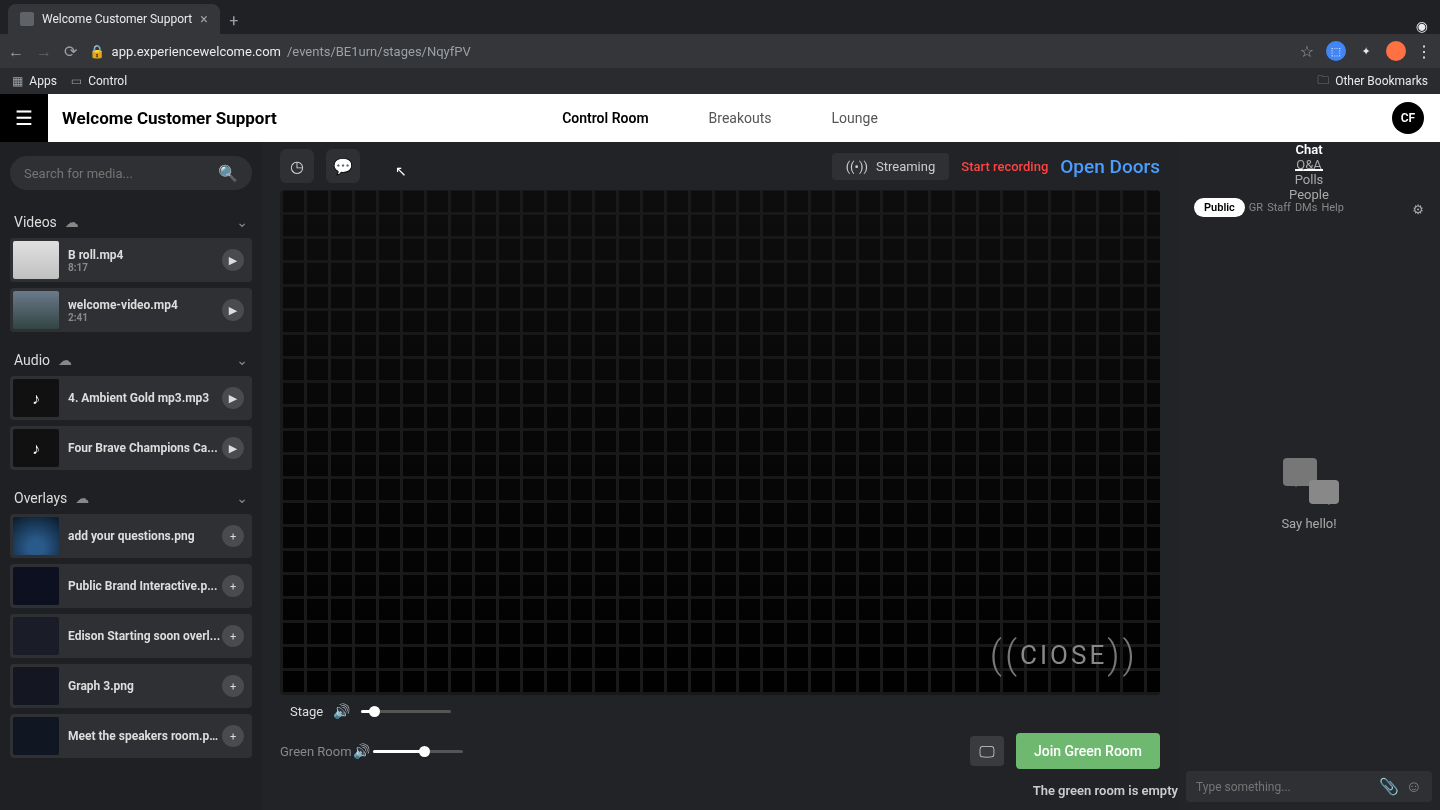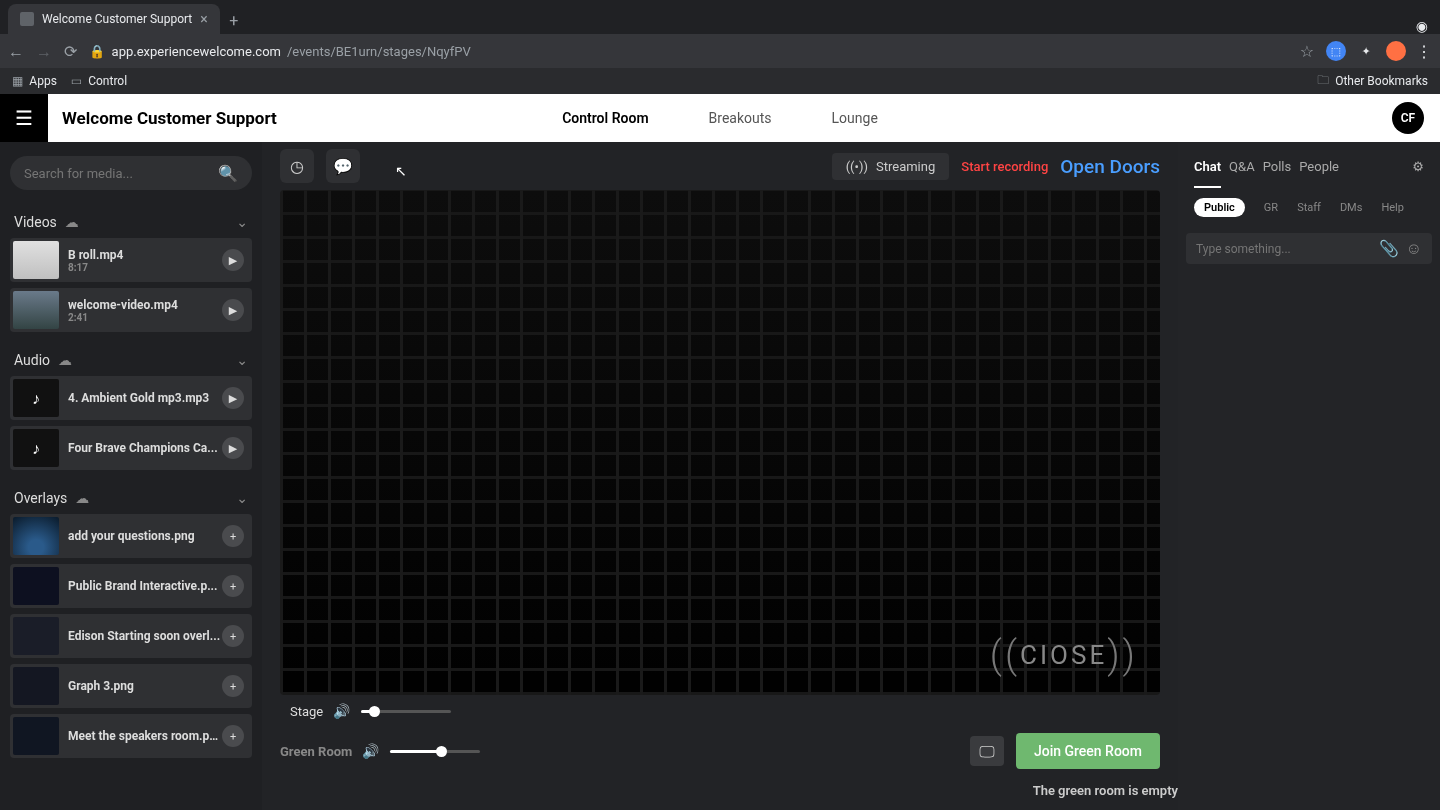--- a/index.html
+++ b/index.html
@@ -88,32 +88,32 @@
 .cursor { position:absolute; left:395px; top:163px; font-size:14px; color:#fff; pointer-events:none; z-index:100; }
 
 .volrow { display:flex; align-items:center; gap:10px; padding:8px 28px; font-size:13px; color:#ddd; }
 .volrow.gr { color:#888; }
 .vol-slider { width:90px; height:3px; background:#555; position:relative; border-radius:2px; }
 .vol-thumb { position:absolute; top:-4px; width:11px; height:11px; border-radius:50%; background:#fff; }
 .vol-fill { height:100%; background:#fff; border-radius:2px; }
 .volico { font-size:14px; }
 
 .greenroom-bar { display:flex; align-items:center; padding:6px 18px 10px; }
-.gr-left { display:flex; align-items:center; gap:10px;font-weight:bold; }
+.gr-left { display:flex; align-items:center; gap:2px; }
 .gr-right { margin-left:auto; display:flex; align-items:center; gap:12px; }
 .screen-btn { width:34px; height:30px; background:#3a3b3e; border-radius:4px; display:flex; align-items:center; justify-content:center; color:#ccc; cursor:pointer; }
 .join-btn { background:#6fb86f; color:#fff; padding:10px 18px; border-radius:4px; font-size:14px; font-weight:500; cursor:pointer; }
 .gr-empty { text-align:right; font-size:13px; color:#ccc; font-weight:600; padding:4px 0 12px; }
 
 
 .rpanel { width:262px; background:#232427; display:flex; flex-direction:column; }
-.rtabs { height:48px; display:flex; align-items:center; gap:8px; padding:0 16px; font-size:13px; color:#aaa; }
+.rtabs { height:48px; display:flex; align-items:center; gap:0; padding:0 16px; font-size:13px; color:#aaa;flex-direction:column; }
 .rtabs .active { color:#fff; font-weight:600; border-bottom:2px solid #fff; padding-bottom:12px; margin-bottom:-14px; }
 .rtabs .gear { margin-left:auto; color:#aaa; cursor:pointer; }
-.subtabs { display:flex; gap:19px; padding:8px 16px; font-size:11px; color:#888; align-items:center; }
+.subtabs { display:flex; gap:4px; padding:8px 16px; font-size:11px; color:#888; align-items:center; }
 .pill { background:#fff; color:#000; padding:3px 10px; border-radius:10px; font-weight:600; }
 .chat-body { flex:1; display:flex; flex-direction:column; align-items:center; justify-content:center; color:#aaa; }
 .chat-bubbles { font-size:40px; color:#888; margin-bottom:8px; position:relative; width:60px; height:50px; }
 .bub1 { position:absolute; left:4px; top:0; width:34px; height:28px; background:#777; border-radius:4px; }
 .bub1::after{content:'';position:absolute;bottom:-6px;left:8px;border:5px solid transparent;border-top-color:#777;}
 .bub2 { position:absolute; right:0; bottom:4px; width:30px; height:24px; background:#888; border-radius:4px; }
 .bub2::after{content:'';position:absolute;bottom:-5px;right:6px;border:4px solid transparent;border-top-color:#888;}
 .sayhello { font-size:13px; }
 .composer { margin:8px; background:#2f3033; border-radius:4px; display:flex; align-items:center; padding:6px 10px; }
 .composer input { flex:1; background:transparent; border:none; outline:none; color:#ccc; font-size:12px; }
@@ -323,20 +323,27 @@
       <span>People</span>
       <span class="gear">⚙</span>
     </div>
     <div class="subtabs">
       <span class="pill">Public</span>
       <span>GR</span>
       <span>Staff</span>
       <span>DMs</span>
       <span>Help</span>
     </div>
+    <div class="chat-body">
+      <div class="chat-bubbles">
+          <div class="bub1"></div>
+          <div class="bub2"></div>
+        </div>
+      <div class="sayhello">Say hello!</div>
+    </div>
     <div class="composer">
       <input placeholder="Type something..." style="">
       <span class="cico">📎</span>
       <span class="cico">☺</span>
     </div>
   </div>
 
 </div>
 
 <div class="cursor">↖</div>

